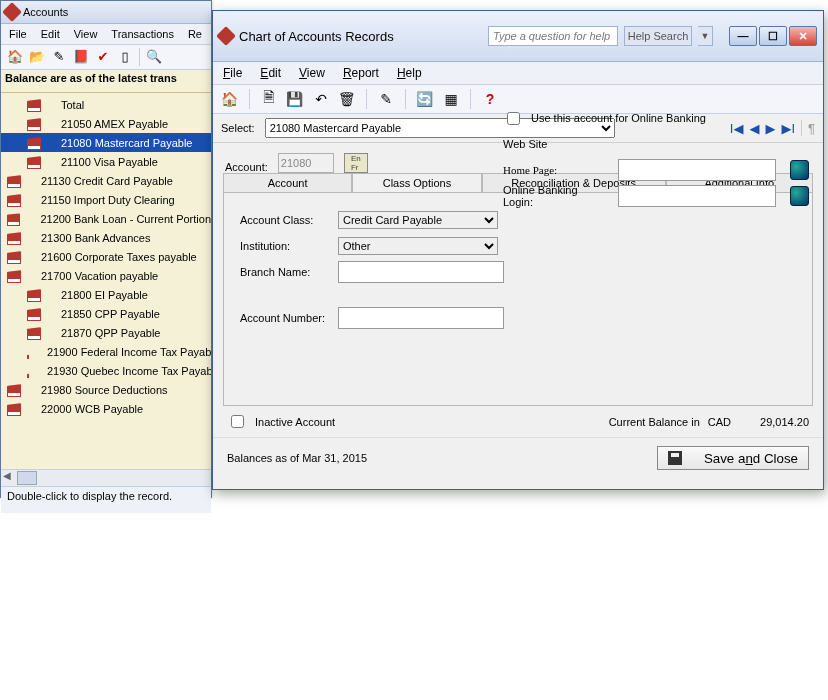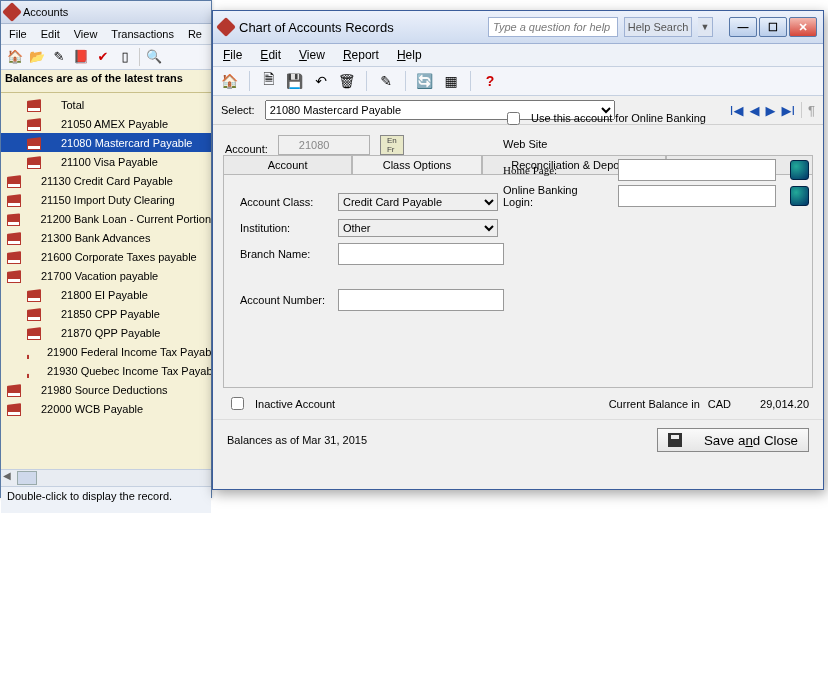--- a/index.html
+++ b/index.html
@@ -16,41 +16,41 @@
 .tree-item.indent{padding-left:26px;}
 .tree-item.sel{background:#1a4fb0;color:#fff;}
 .book-ico{width:14px;height:10px;background:#b5372e;border-radius:1px;position:relative;transform:skewY(-6deg);}
 .book-ico:after{content:"";position:absolute;left:0;right:0;bottom:-2px;height:3px;background:#fff;border:1px solid #b5372e;border-top:none;transform:skewY(6deg);}
 .bg-scroll{height:16px;background:#e8ecf2;border-top:1px solid #c5d0e0;position:relative;}
 .bg-scroll:before{content:"◀";position:absolute;left:2px;top:0;font-size:10px;color:#666;}
 .bg-scroll .thumb{position:absolute;left:16px;top:1px;width:18px;height:12px;background:#cfd9eb;border:1px solid #9aa;}
 .bg-status{height:20px;background:#eef2f8;border-top:1px solid #c5d0e0;padding:3px 6px;}
 
 .fg-win{position:absolute;left:212px;top:10px;width:610px;height:478px;border:1px solid #3b5d9b;background:#f0f0f0;box-shadow:2px 4px 12px rgba(0,0,0,.35);}
-.fg-title{height:26px;background:linear-gradient(#ecf1fb,#cfdcf0);display:flex;align-items:center;padding:3px 6px;gap:6px;border-bottom:1px solid #9fb2d4;}
+.fg-title{height:26px;background:linear-gradient(#ecf1fb,#cfdcf0);display:flex;align-items:center;padding:12px 6px;gap:6px;border-bottom:1px solid #9fb2d4;}
 .fg-title .ico{width:14px;height:14px;background:#b5372e;border-radius:2px;transform:rotate(45deg);}
 .fg-title .title-text{font-size:13px;}
 .fg-title .help-q{margin-left:auto;width:120px;height:18px;font-style:italic;color:#7a7a7a;border:1px solid #9fb2d4;background:#fff;padding:0 4px;line-height:18px;}
 .fg-title .help-search{width:66px;height:18px;background:#dfe6f2;border:1px solid #9fb2d4;text-align:center;line-height:18px;color:#555;}
 .fg-title .help-drop{width:14px;height:18px;background:#dfe6f2;border:1px solid #9fb2d4;border-left:none;text-align:center;line-height:18px;color:#555;font-size:9px;}
 .win-btns{display:flex;gap:2px;margin-left:10px;}
 .win-btn{width:26px;height:18px;border:1px solid #5878a8;border-radius:2px;display:flex;align-items:center;justify-content:center;font-size:11px;font-weight:bold;}
 .win-btn.min{background:linear-gradient(#e8f0fb,#b9cdea);}
 .win-btn.max{background:linear-gradient(#e8f0fb,#b9cdea);}
 .win-btn.close{background:linear-gradient(#f4b9b0,#d5463a);color:#fff;}
 .fg-menu{height:22px;background:#eef2f8;display:flex;align-items:center;gap:18px;padding:0 10px;border-bottom:1px solid #c5d0e0;font-size:12px;}
 .fg-toolbar{height:28px;background:#f3f5fa;display:flex;align-items:center;gap:8px;padding:0 8px;border-bottom:1px solid #c5d0e0;}
 .tb-ico{width:18px;height:18px;display:inline-flex;align-items:center;justify-content:center;font-size:14px;cursor:pointer;}
 .tb-sep{width:1px;height:20px;background:#c5d0e0;margin:0 2px;}
 .select-row{height:28px;display:flex;align-items:center;padding:0 8px;gap:10px;border-bottom:1px solid #d0d0d0;}
 .select-row select{width:350px;height:20px;font-size:11px;}
 .nav-btns{margin-left:auto;display:flex;gap:6px;align-items:center;}
 .nav-btns span{color:#1a4fb0;font-size:13px;cursor:pointer;}
 .acct-row{height:30px;display:flex;align-items:flex-end;padding:0 12px;gap:10px;}
-.acct-row input[type=text]{height:18px;border:1px solid #b0b0b0;padding:0 20px;font-size:11px;}
+.acct-row input[type=text]{height:18px;border:1px solid #b0b0b0;padding:0 2px;font-size:11px;}
 .enfr{width:22px;height:18px;border:1px solid #888;background:#e8e8c8;font-size:8px;display:flex;align-items:center;justify-content:center;color:#444;}
 .tabs-wrap{margin:0 10px;}
 .tabs-row{display:flex;}
 .tab{flex:1;height:18px;text-align:center;line-height:18px;background:#eaeaea;border:1px solid #b8b8b8;border-bottom:none;font-size:11px;cursor:pointer;}
 .tab.active{background:#f0f0f0;position:relative;z-index:2;}
 .tabs-row.top .tab{border-top-left-radius:4px;border-top-right-radius:4px;}
 .panel{border:1px solid #b8b8b8;background:#f0f0f0;padding:14px 16px 20px;min-height:178px;}
 .form-row{display:flex;align-items:center;height:26px;gap:8px;}
 .form-row .lbl{width:90px;}
 .form-row select,.form-row input[type=text]{width:160px;height:18px;font-size:11px;border:1px solid #999;}
@@ -82,21 +82,21 @@
   <div class="bg-toolbar">
     <span>🏠</span>
     <span>📂</span>
     <span>✎</span>
     <span>📕</span>
     <span style="color:#c00;">✔</span>
     <span>▯</span>
     <span style="width:1px;height:18px;background:#ccc;"></span>
     <span>🔍</span>
   </div>
-  <div class="bg-banner">Balances are as of the latest trans</div>
+  <div class="bg-banner">Balance are as of the latest trans</div>
   <div class="tree" id="tree">
       <div class="tree-item indent">
         <span class="book-ico"></span>
         <span>Total</span>
       </div>
       <div class="tree-item indent">
         <span class="book-ico"></span>
         <span>21050 AMEX Payable</span>
       </div>
       <div class="tree-item indent sel">

